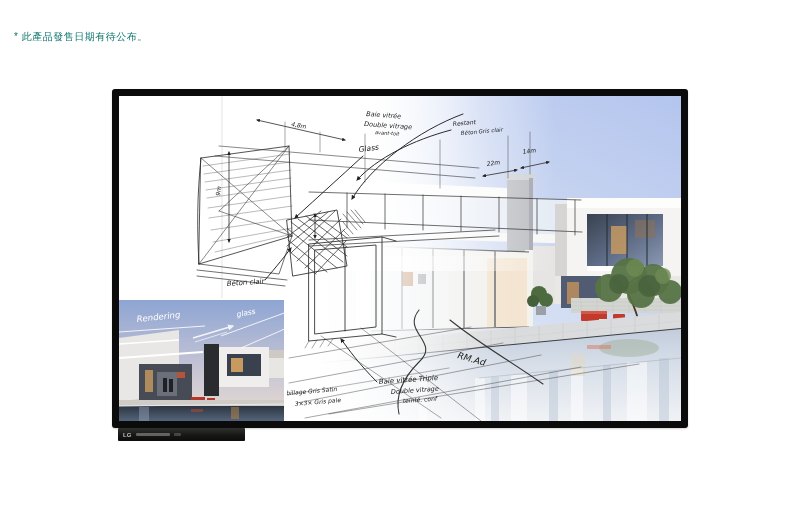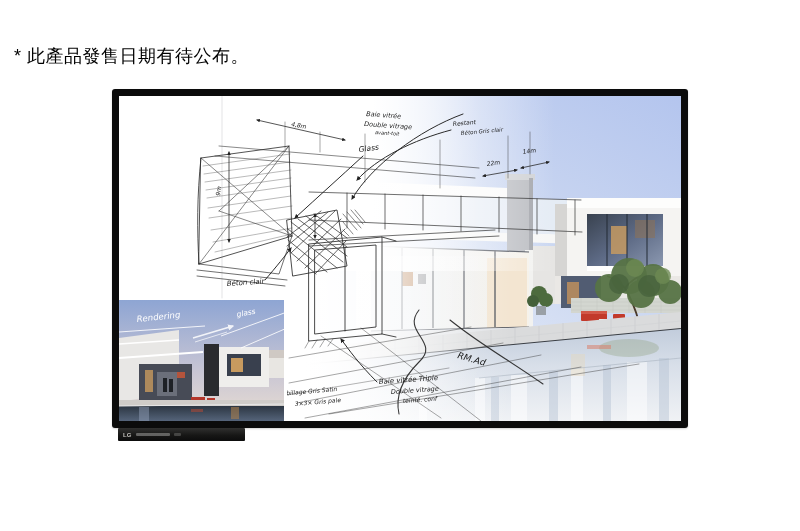--- a/index.html
+++ b/index.html
@@ -1,21 +1,21 @@
 <!DOCTYPE html>
 <html><head>
 <meta charset="utf-8">
 <style>
   html,body{margin:0;padding:0;}
   body{
     width:800px;height:531px;position:relative;overflow:hidden;
     background:#ffffff;font-family:"Liberation Sans",sans-serif;
   }
   .disclaimer{
-    position:absolute;left:14px;top:44px;font-size:18px;color:#000000;
+    position:absolute;left:14px;top:30px;font-size:10px;color:#0f766e;
     letter-spacing:.5px;
   }
   .monitor{
     position:absolute;left:112px;top:89px;width:576px;height:339px;
     background:#0b0b0b;border-radius:3px;
     box-shadow:0 1px 2px rgba(0,0,0,.18);
   }
   .screen{
     position:absolute;left:7px;top:7px;right:7px;bottom:7px;
     background:#fff;overflow:hidden;box-shadow:inset 0 0 0 1px #000;

